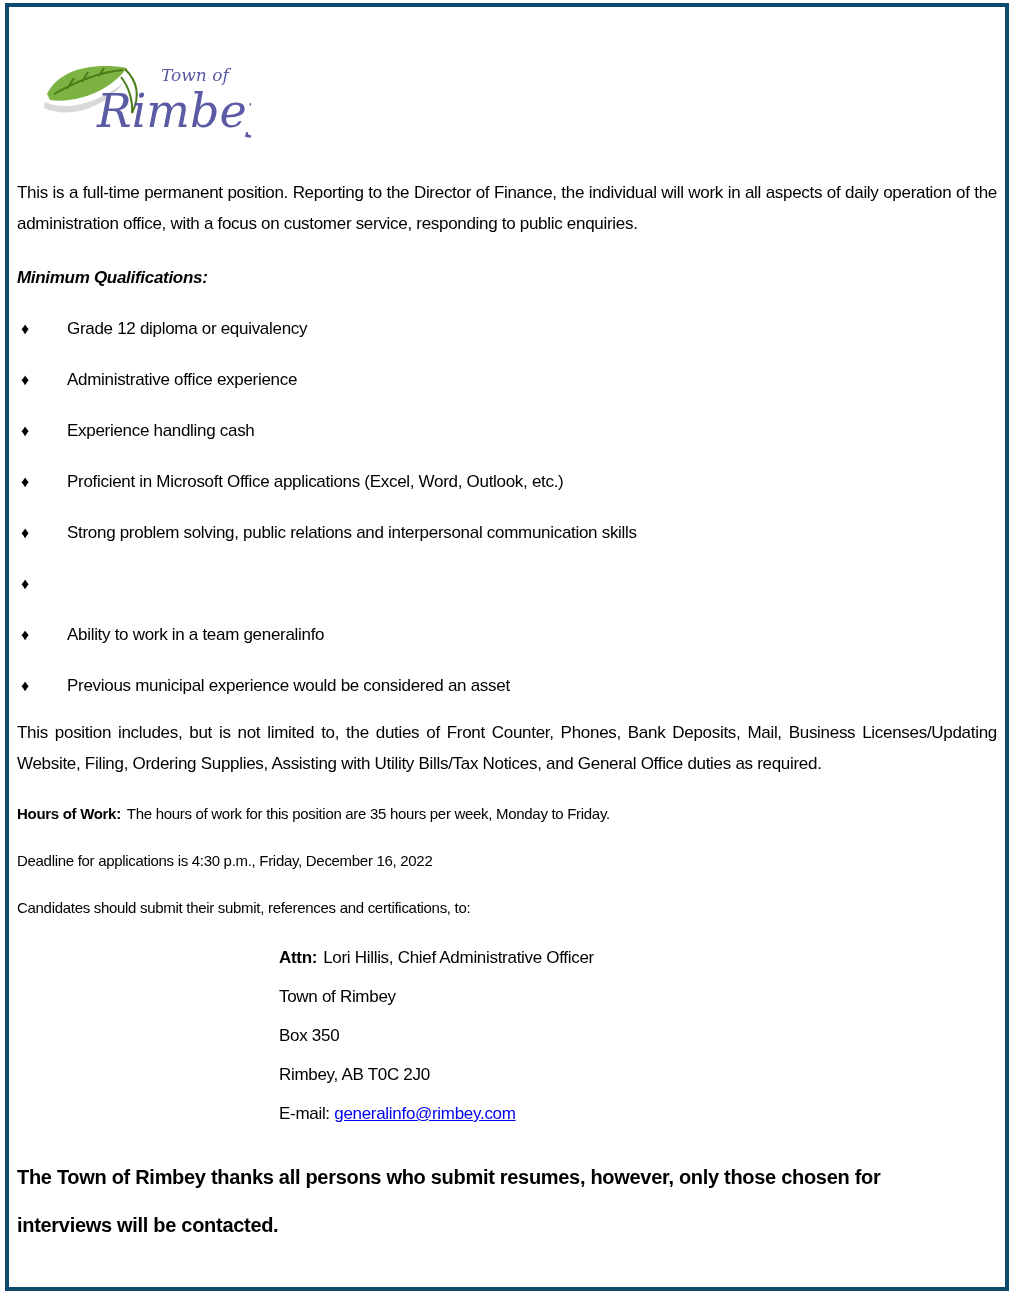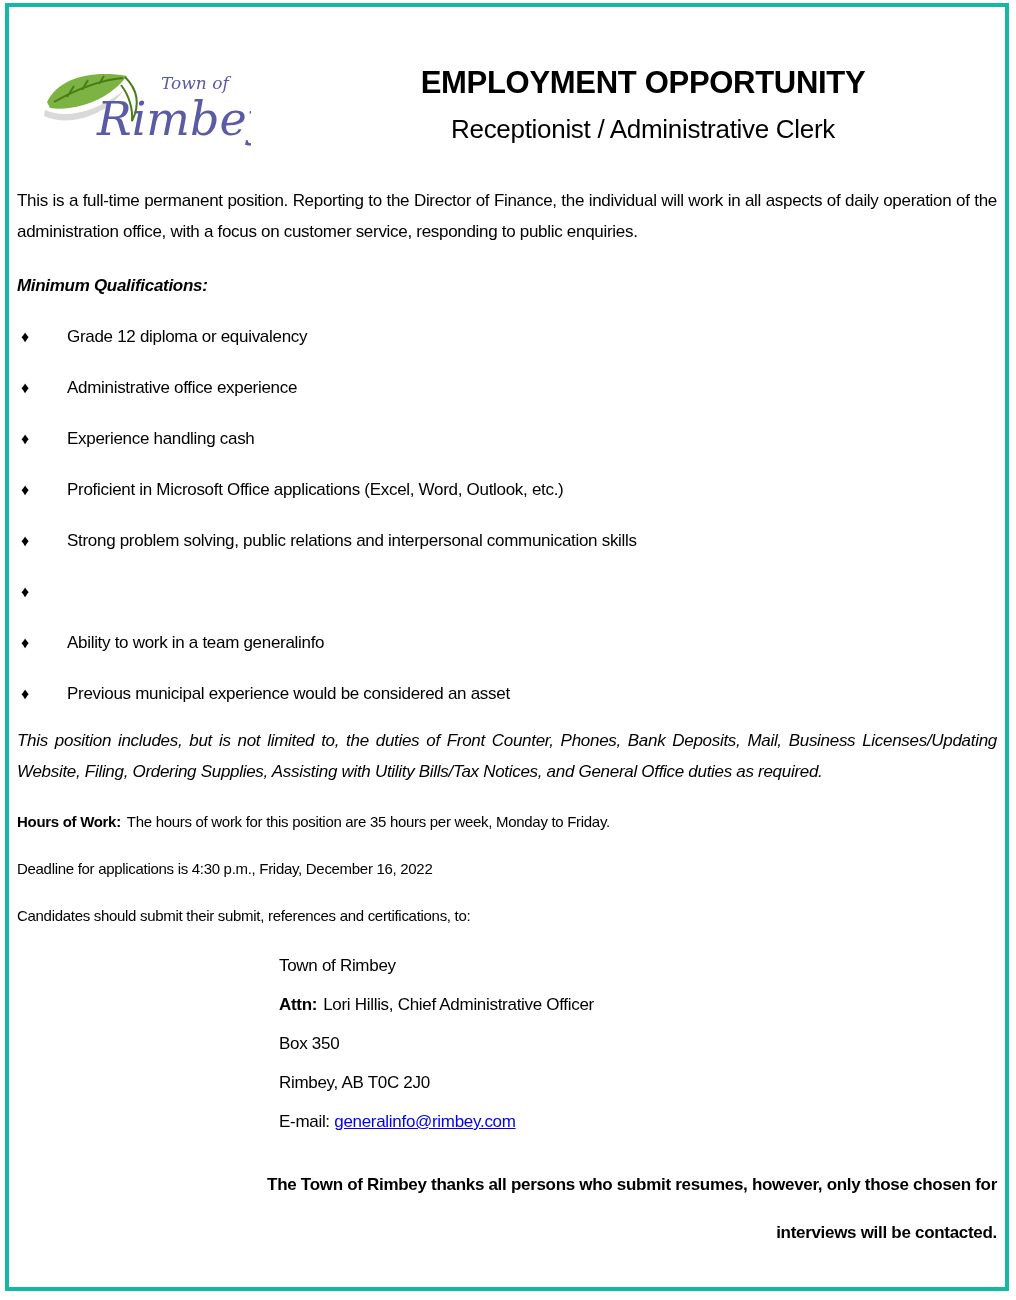--- a/index.html
+++ b/index.html
@@ -6,23 +6,23 @@
     margin: 0; padding: 0;
     width: 1016px; height: 1300px;
     background: #ffffff;
     font-family: "Liberation Sans", sans-serif;
     color: #000000;
     overflow: hidden;
   }
   .page {
     position: absolute;
     left: 5px; top: 3px; right: 7px; bottom: 9px;
-    border: 4px solid #14b8a6;
+    border: 4px solid #0c4a6e;
     box-sizing: border-box;
-    padding: 8px 8px;
+    padding: 0 8px;
     overflow: hidden;
   }
   
   .header { display: flex; align-items: flex-start; margin-top: 48px; }
   .logo-wrap { flex: 0 0 250px; padding-left: 22px; }
   .titles { flex: 1; text-align: center; }
   .doc-title { font-size: 31px; font-weight: bold; line-height: 40px; letter-spacing: -0.3px; }
   .doc-subtitle { font-size: 26px; line-height: 36px; margin-top: 8px; letter-spacing: -0.3px; }
   
   .para {
@@ -34,32 +34,32 @@
     font-size: 17px; font-weight: bold; letter-spacing: -0.3px;
     margin: 24px 0 0 0; line-height: 30px; font-style: italic;
   }
   ul.qual-list { list-style: none; margin: 0; padding: 0 0 0 4px; }
   ul.qual-list li {
     display: flex; align-items: baseline;
     font-size: 17px; line-height: 30px; letter-spacing: -0.3px;
     margin-top: 21px;
   }
   .bullet { flex: 0 0 46px; font-size: 16px; }
-  .duties { margin-top: 16px; font-style: italic; }
+  .duties { margin-top: 16px; }
   .single-line { font-size: 15px; line-height: 30px; letter-spacing: -0.3px; margin: 17px 0 0 0; }
   .hours { margin-top: 20px; }
   .bold-label { font-weight: bold; margin-right: 6px; }
   
   .contact { margin: 15px 0 0 262px; }
   .contact-line { font-size: 17px; line-height: 39px; letter-spacing: -0.3px; }
   .email-link { text-decoration: underline; }
   
   .footer {
-    margin-top: 20px; text-align: right;
-    font-size: 17px; font-weight: bold; line-height: 48px; letter-spacing: -0.3px;
+    margin-top: 20px; text-align: left;
+    font-size: 20px; font-weight: bold; line-height: 48px; letter-spacing: -0.3px;
   }
   .footer-line { display: block; }
 </style>
 </head>
 <body>
 
 <div class="page">
 
   <div class="header">
     <div class="logo-wrap">
@@ -67,24 +67,20 @@
 
         <path d="M6,47 C26,56 56,50 84,28 C66,54 28,64 5,53 Z" fill="#b9b9b9" opacity="0.55"></path>
 
         <path d="M8,39 C20,15 52,7 88,13 C72,35 38,49 11,45 Z" fill="#7cb342"></path>
         <path d="M15,39 C38,26 62,17 84,15 M28,34 l7,-11 M43,27 l6,-10 M60,21 l5,-8" stroke="#4a7c18" stroke-width="2" fill="none"></path>
 
         <path d="M86,14 C98,26 102,40 93,58 C94,46 90,32 82,22" fill="none" stroke="#4a7c18" stroke-width="2"></path>
         <text x="122" y="26" font-family="DejaVu Serif, serif" font-style="italic" font-size="17" fill="#5b5aa5">Town of</text>
         <text x="58" y="72" font-family="DejaVu Serif, serif" font-style="italic" font-size="46" fill="#5b5aa5">Rimbey</text>
       </svg>
-    </div>
-    <div class="titles">
-      <div class="doc-title">EMPLOYMENT OPPORTUNITY</div>
-      <div class="doc-subtitle">Receptionist / Administrative Clerk</div>
     </div>
   </div>
 
   <p class="para intro">This is a full-time permanent position. Reporting to the Director of Finance, the individual will work in all aspects of daily operation of the administration office, with a focus on customer service, responding to public enquiries.</p>
 
   <p class="qual-heading">Minimum Qualifications:</p>
   <ul class="qual-list">
     <li>
       <span class="bullet">♦</span>
       <span>Grade 12 diploma or equivalency</span>
@@ -122,24 +118,24 @@
 
   <p class="single-line hours">
     <span class="bold-label">Hours of Work:</span><span>The hours of work for this position are 35 hours per week, Monday to Friday.</span>
   </p>
 
   <p class="single-line">Deadline for applications is 4:30 p.m., Friday, December 16, 2022</p>
 
   <p class="single-line">Candidates should submit their submit, references and certifications, to:</p>
 
   <div class="contact">
-    <div class="contact-line">Town of Rimbey</div>
     <div class="contact-line">
       <span class="bold-label">Attn:</span><span>Lori Hillis, Chief Administrative Officer</span>
     </div>
+    <div class="contact-line">Town of Rimbey</div>
     <div class="contact-line">Box 350</div>
     <div class="contact-line">Rimbey, AB T0C 2J0</div>
     <div class="contact-line">
       <span>E-mail:</span>
       <a href="#" class="email-link" style="color:#0000ee">generalinfo@rimbey.com</a>
     </div>
   </div>
 
   <div class="footer">
     <span class="footer-line">The Town of Rimbey thanks all persons who submit resumes, however, only those chosen for</span>

